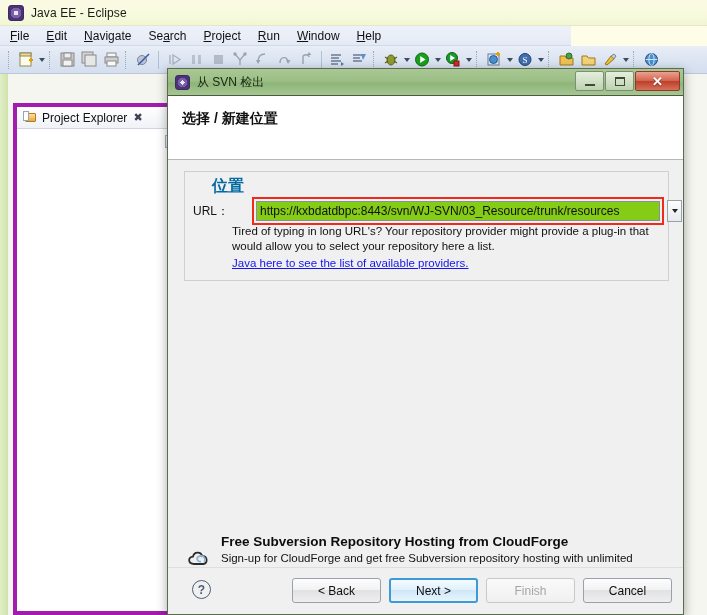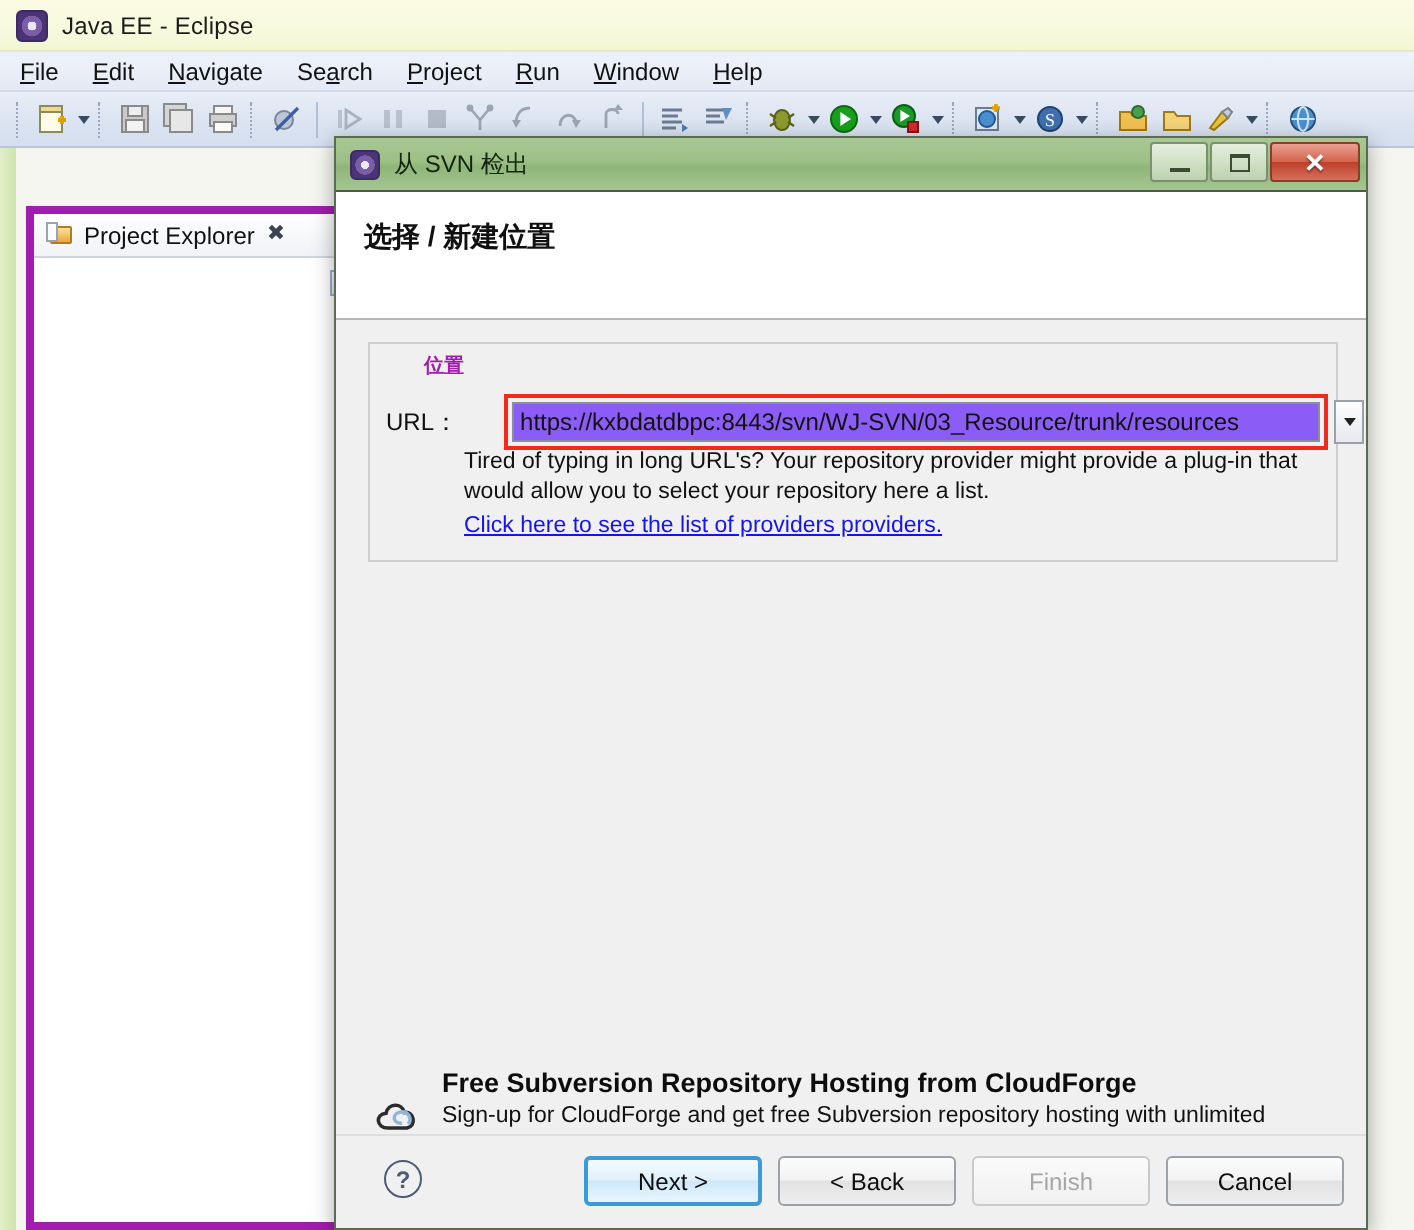--- a/index.html
+++ b/index.html
@@ -48,21 +48,21 @@
   #app-titlebar .app-title {
     font-size: 12px;
     color: #1b1b1b;
     letter-spacing: .1px;
   }
 
   
   #menubar {
     position: absolute;
     left: 0; top: 26px;
-    width: 707px; height: 20px;
+    width: 571px; height: 20px;
     background: linear-gradient(to bottom, #eef2fa 0%, #e4eaf5 100%);
     border-bottom: 1px solid #d2daea;
     display: flex;
     align-items: center;
     padding-left: 10px;
     box-sizing: border-box;
   }
   .menu-item {
     font-size: 12px;
     color: #111;
@@ -296,22 +296,22 @@
     width: 485px; height: 110px;
     border: 1px solid #cfcfcf;
     background: #f0f0f0;
     box-sizing: border-box;
   }
   #group-legend {
     position: absolute;
     left: 24px; top: 4px;
     background: #f0f0f0;
     padding: 0 3px;
-    font-size: 10px;
-    color: #a21caf;
+    font-size: 16px;
+    color: #0369a1;
     font-weight: bold;
   }
   #url-row {
     position: absolute;
     left: 8px; top: 25px;
     width: 470px;
     display: flex;
     align-items: center;
   }
   #url-label {
@@ -325,21 +325,21 @@
     padding: 2px;
     display: flex;
     align-items: center;
     background: #f0f0f0;
     box-sizing: border-box;
   }
   #url-input {
     width: 404px;
     height: 20px;
     border: 1px solid #8a9099;
-    background: #8b5cf6;
+    background: #84cc16;
     font-family: "Liberation Sans", sans-serif;
     font-size: 12px;
     color: #111;
     padding: 0 3px;
     box-sizing: border-box;
     outline: none;
   }
   #url-dropdown {
     width: 15px; height: 22px;
     margin-left: 3px;
@@ -698,43 +698,43 @@
 
         <div id="url-row">
           <span id="url-label">URL：</span>
           <span id="url-highlight">
             <input id="url-input" type="text" value="https://kxbdatdbpc:8443/svn/WJ-SVN/03_Resource/trunk/resources" style="">
           </span>
           <span id="url-dropdown"></span>
         </div>
 
         <div id="url-hint">Tired of typing in long URL's?  Your repository provider might provide a plug-in that would allow you to select your repository here a list.</div>
-        <a id="providers-link">Click here to see the list of providers providers.</a>
+        <a id="providers-link">Java here to see the list of available providers.</a>
       </div>
 
       <div id="cloudforge">
         <span id="cf-icon">
           <svg width="30" height="24" viewBox="0 0 30 24">
             <path d="M9 18 C3 18 2.5 11 8 10.6 C9 5.5 16 5.2 17.2 10.2 C22 9.5 23.5 17 18.5 18 Z" fill="none" stroke="#2b2b2b" stroke-width="1.8"></path>
             <path d="M16 15.5 C12 16.2 10.5 11.5 14.5 10.2 C19 8.8 21.5 13.5 19 16" fill="none" stroke="#8fb6d8" stroke-width="1.8"></path>
           </svg>
         </span>
         <span id="cf-text">
           <div id="cf-title">Free Subversion Repository Hosting from CloudForge</div>
           <div id="cf-desc">Sign-up for CloudForge and get free Subversion repository hosting with unlimited users and repositories, plus free agile tracker tools.</div>
         </span>
       </div>
 
     </div>
 
     <div id="dlg-footer">
       <span id="help-icon">?</span>
       <div id="btn-row">
+        <button class="dlg-btn">&lt; Back</button>
         <button class="dlg-btn default">Next &gt;</button>
-        <button class="dlg-btn">&lt; Back</button>
         <button class="dlg-btn disabled">Finish</button>
         <button class="dlg-btn">Cancel</button>
       </div>
     </div>
 
   </div>
 
 
 </div>
 

